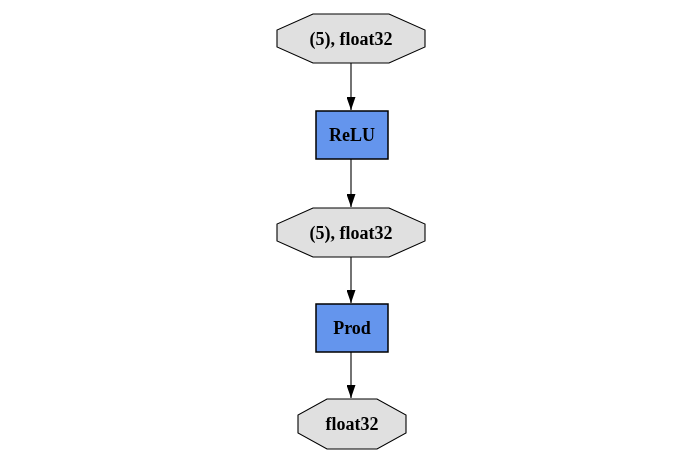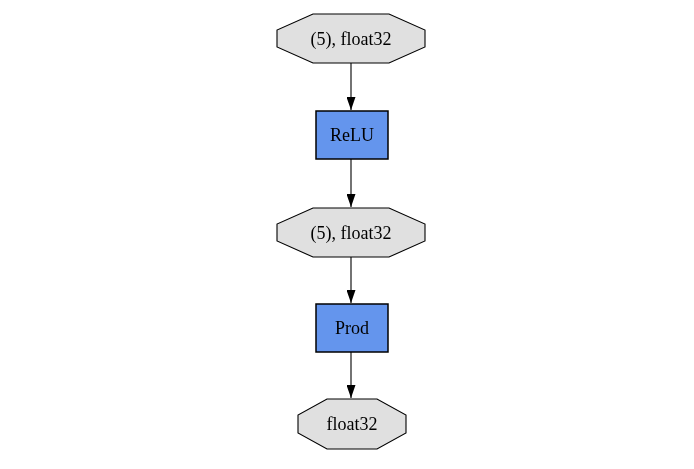--- a/index.html
+++ b/index.html
@@ -9,20 +9,21 @@
     width: 694px;
     height: 469px;
     overflow: hidden;
     font-family: "Liberation Serif", "DejaVu Serif", serif;
   }
   .canvas-wrap {
     position: relative;
     width: 694px;
     height: 377px;
     background: #ffffff;
+    font-weight: bold;
   }
   svg { display: block; }
   .octagon {
     stroke: #000000;
     stroke-width: 1.1;
   }
   .func-rect {
     stroke: #000000;
     stroke-width: 1.5;
   }

